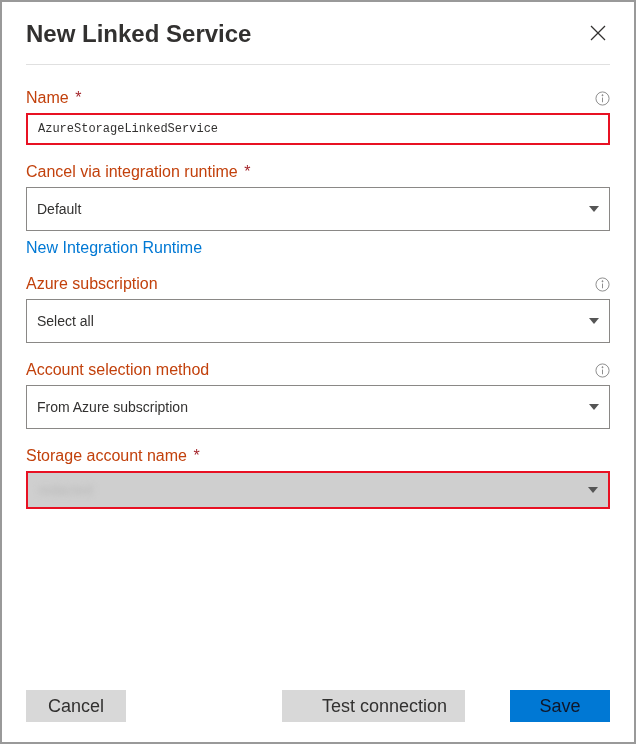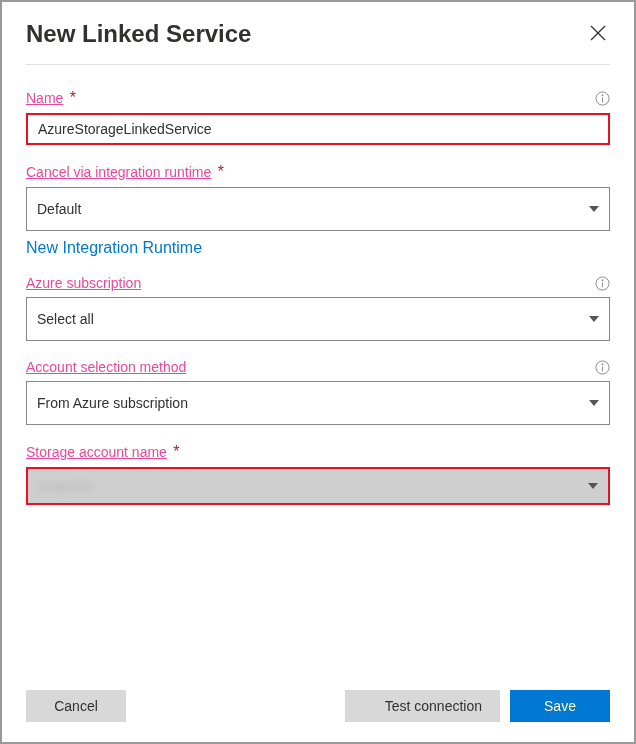--- a/index.html
+++ b/index.html
@@ -52,44 +52,43 @@
     .field {
       margin-bottom: 18px;
     }
     .field-label-row {
       display: flex;
       justify-content: space-between;
       align-items: center;
       margin-bottom: 6px;
     }
     .field-label {
-      font-size: 14px;
-      color: #ec4899;
-      text-decoration: underline;
+      font-size: 16px;
+      color: #c2410c;
     }
     .required {
       color: #a4262c;
       margin-left: 2px;
     }
     .info-icon {
       color: #888;
       display: inline-flex;
     }
     .info-icon svg {
       width: 15px;
       height: 15px;
     }
     .text-input {
       width: 100%;
       height: 32px;
       border: 1px solid #8a8886;
       padding: 0 10px;
-      font-size: 14px;
-      color: #323130;
-      font-family: Liberation Sans, sans-serif;
+      font-size: 12px;
+      color: #323130;
+      font-family: Liberation Mono, monospace;
       outline: none;
     }
     .text-input.highlighted {
       border: 2px solid #e81123;
     }
     .textarea {
       width: 100%;
       height: 70px;
       border: 1px solid #8a8886;
       padding: 6px 10px;
@@ -146,36 +145,37 @@
       padding: 16px 0 20px 0;
     }
     .footer-right {
       display: flex;
       gap: 10px;
     }
     .btn {
       height: 32px;
       min-width: 100px;
       border: none;
-      font-size: 14px;
+      font-size: 18px;
       font-family: inherit;
       cursor: pointer;
       padding: 0 18px;
     }
     .btn-default {
       background: #d8d8d8;
       color: #323130;
     }
     .btn-default.wide {
       min-width: 130px;
       padding-left: 40px;
     }
     .btn-primary {
       background: #0078d4;
-      color: #fef9c3;
+      color: #0f172a;
+      margin-left: 35px;
     }
   </style>
 </head>
 <body>
 
 <div class="panel">
 
   <div class="header">
     <h1>New Linked Service</h1>
     <button class="close-btn">

